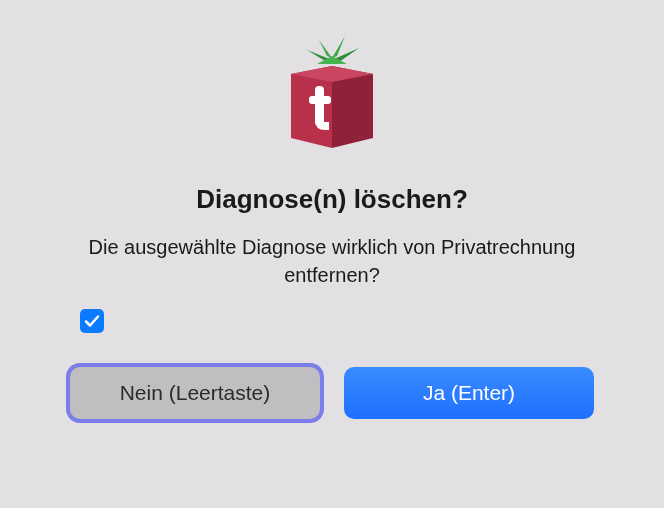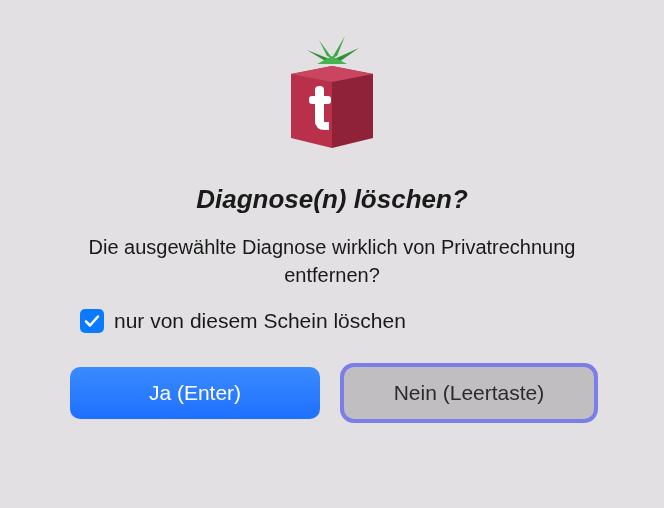--- a/index.html
+++ b/index.html
@@ -18,21 +18,20 @@
     .icon-wrap {
       margin-top: 0;
       margin-bottom: 20px;
     }
     .title {
       font-size: 26px;
       font-weight: 700;
       color: #1a1a1a;
       text-align: center;
       margin-bottom: 18px;
-      font-style: italic;
     }
     .message {
       font-size: 20px;
       color: #1a1a1a;
       text-align: center;
       line-height: 1.4;
       margin-bottom: 20px;
       padding: 0 10px;
     }
     .checkbox-row {
@@ -115,19 +114,18 @@
 <h1 class="title">Diagnose(n) löschen?</h1>
 
 <p class="message">Die ausgewählte Diagnose wirklich von Privatrechnung entfernen?</p>
 
 <div class="checkbox-row">
   <div class="checkbox">
     <svg width="16" height="16" viewBox="0 0 16 16">
       <path d="M2 8.5 L6 12.5 L14 3.5" stroke="#fff" stroke-width="2.5" fill="none" stroke-linecap="round" stroke-linejoin="round"></path>
     </svg>
   </div>
-  <span class="checkbox-label">nur von diesem Schein löschen</span>
 </div>
 
 <div class="button-row">
+  <button class="btn btn-no">Nein (Leertaste)</button>
   <button class="btn btn-yes">Ja (Enter)</button>
-  <button class="btn btn-no">Nein (Leertaste)</button>
 </div>
 
 </body></html>

